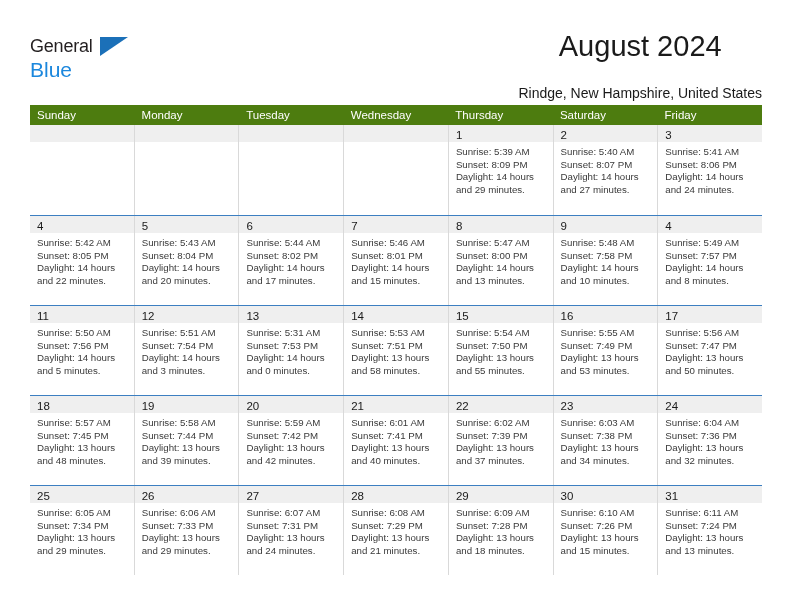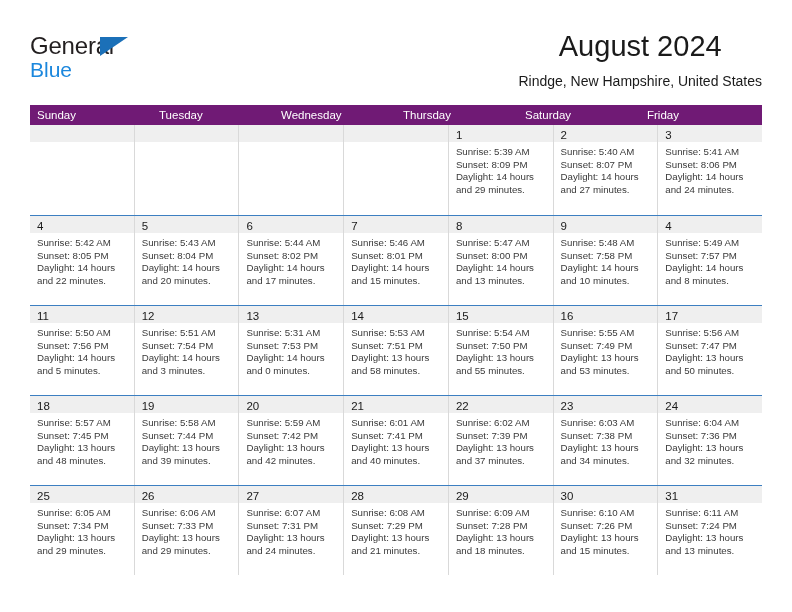--- a/index.html
+++ b/index.html
@@ -31,21 +31,21 @@
   .logo {
     position: absolute;
     left: 0;
     top: 6px;
     width: 200px;
     height: 56px;
   }
 
   .logo-line1 {
     position: relative;
-    font-size: 24px;
+    font-size: 18px;
     color: #231f20;
     letter-spacing: -0.2px;
     line-height: 24px;
     height: 24px;
     white-space: nowrap;
   }
 
   .logo-triangle {
     position: absolute;
     left: 70px;
@@ -76,37 +76,37 @@
     color: #1a1a1a;
     line-height: 36px;
     white-space: nowrap;
     font-weight: normal;
   }
 
   .cal-subtitle {
     font-size: 14px;
     color: #1a1a1a;
     line-height: 22px;
-    margin-top: 6px;
+    margin-top: 18px;
     white-space: nowrap;
   }
 
   
   .calendar {
     position: absolute;
     left: 30px;
     top: 105px;
     width: 732px;
   }
 
   .weekday-row {
     display: flex;
     width: 732px;
     height: 20px;
-    background: #701a75;
+    background: #4d7c0f;
   }
 
   .weekday-cell {
     flex: 1 1 0;
     color: #ffffff;
     font-size: 11.5px;
     line-height: 20px;
     padding-left: 7px;
     white-space: nowrap;
     overflow: hidden;
@@ -177,20 +177,21 @@
     <div class="title-block">
       <div class="cal-title">August 2024</div>
       <div class="cal-subtitle">Rindge, New Hampshire, United States</div>
     </div>
 
   </div>
 
   <div class="calendar">
     <div class="weekday-row" id="weekday-row">
         <div class="weekday-cell">Sunday</div>
+        <div class="weekday-cell">Monday</div>
         <div class="weekday-cell">Tuesday</div>
         <div class="weekday-cell">Wednesday</div>
         <div class="weekday-cell">Thursday</div>
         <div class="weekday-cell">Saturday</div>
         <div class="weekday-cell">Friday</div>
       </div>
     <div id="weeks-container">
         <div class="week-row first">
           <div class="day-cell empty">
             <div class="day-head"><span class="day-num"></span></div>

